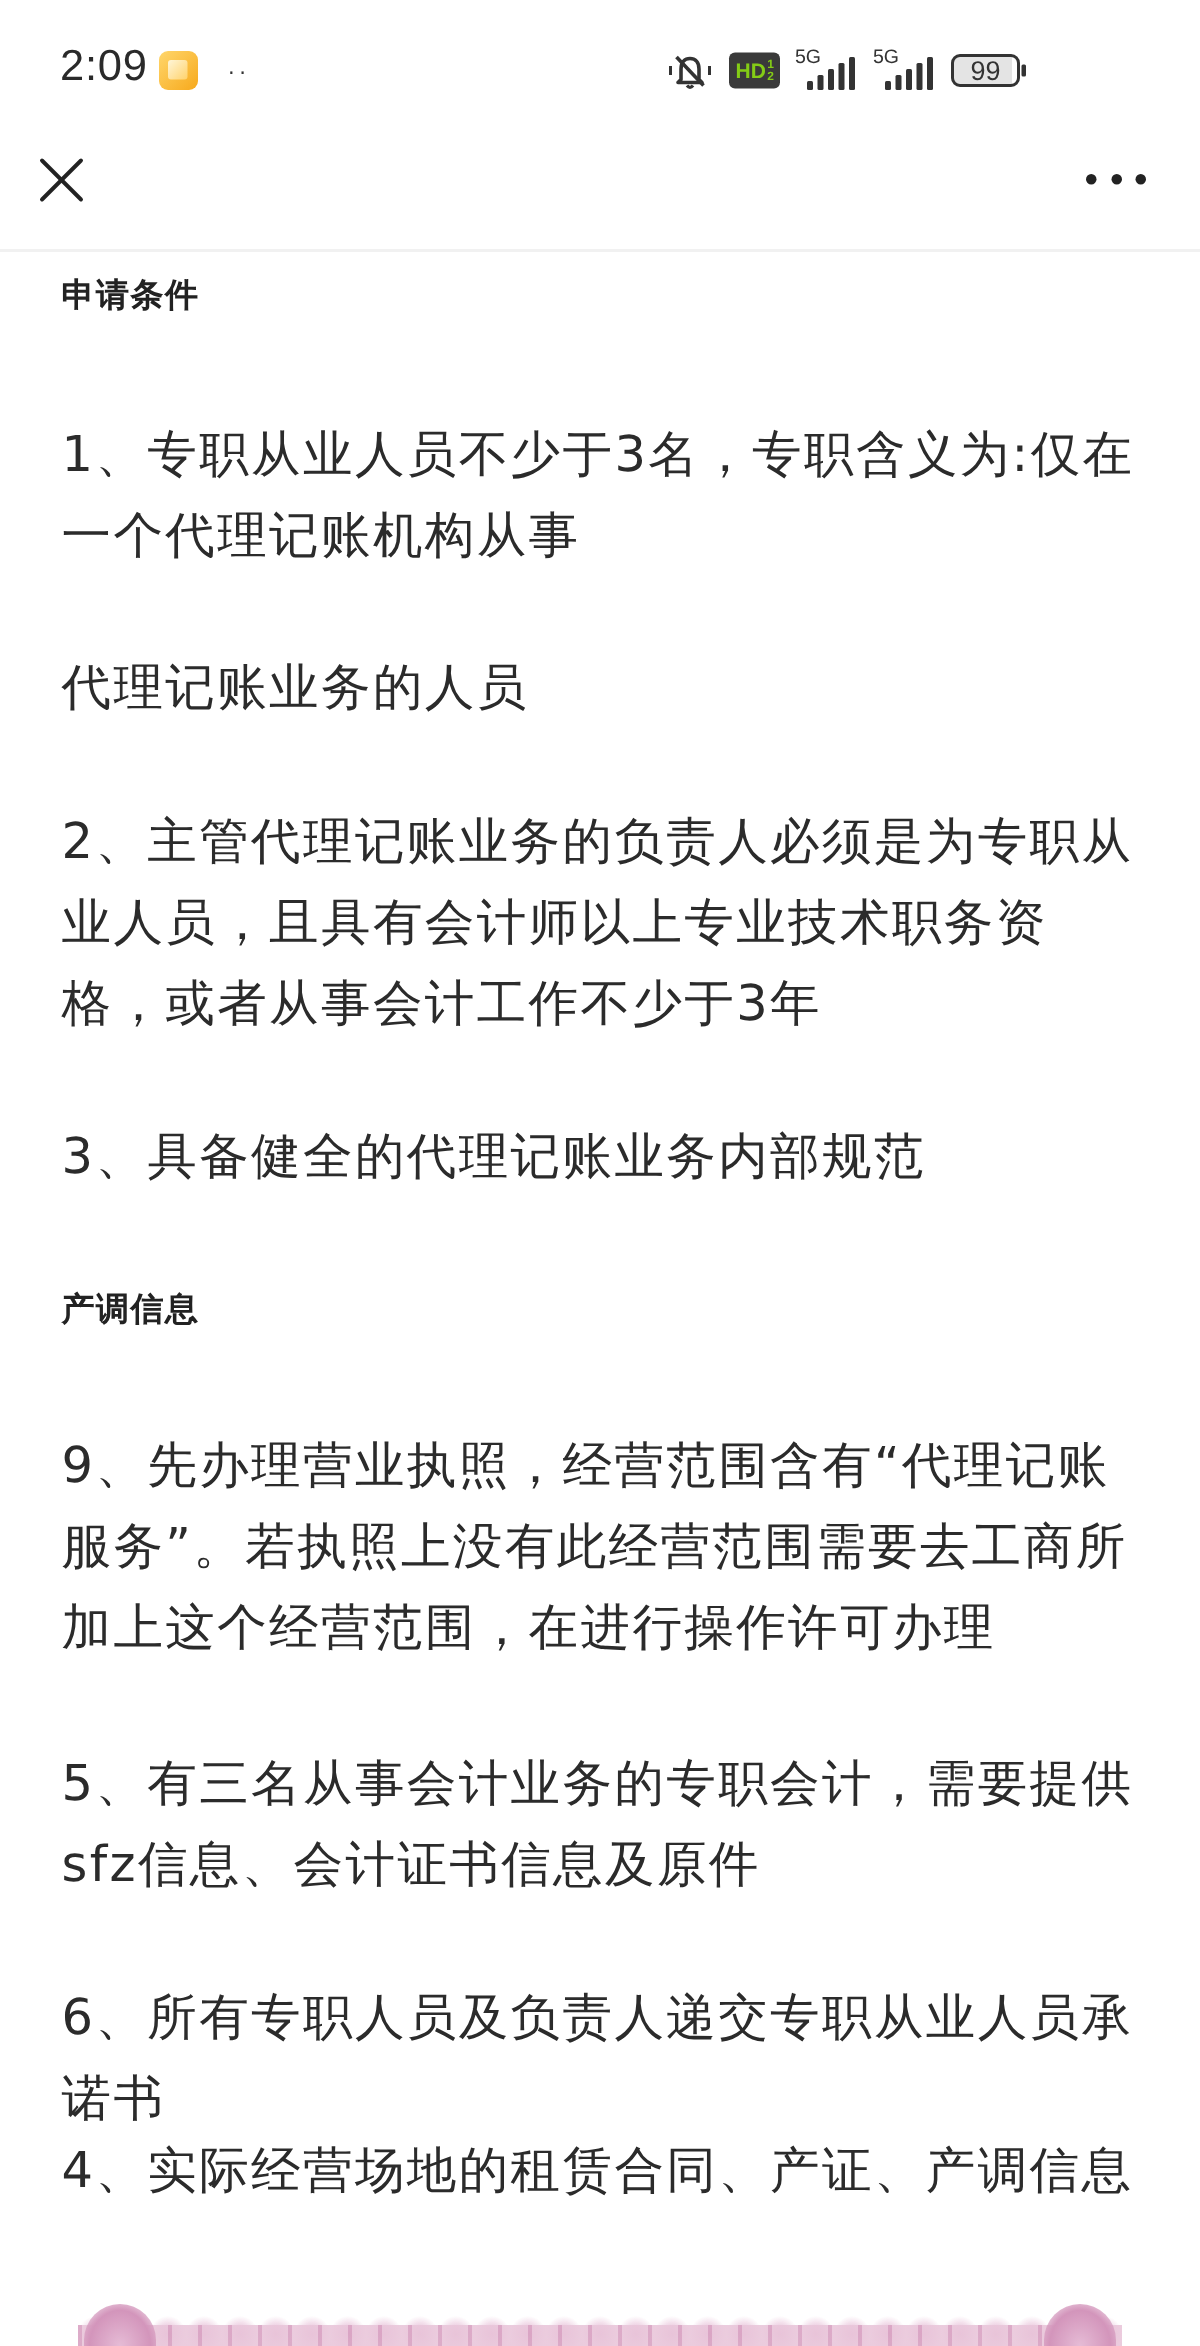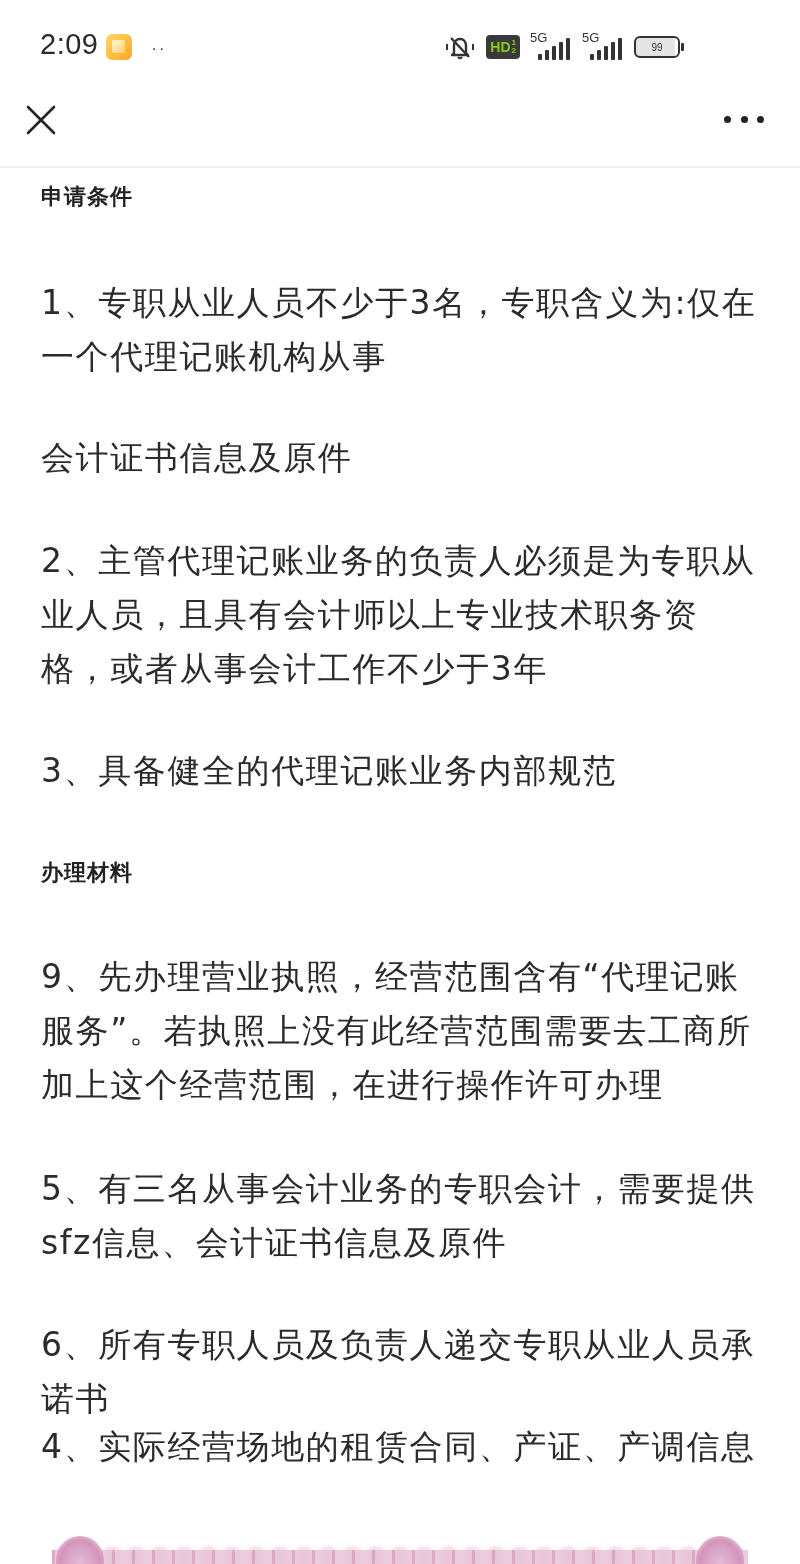--- a/index.html
+++ b/index.html
@@ -38,21 +38,21 @@
       font-family: "Liberation Sans", sans-serif;
     }
     .hd-badge small { font-size: 8px; line-height: 8px; margin-left: 1px; display: inline-block; text-align:center; }
     .signal { position: relative; width: 42px; height: 30px; }
     .signal .net { position: absolute; left: 0; top: -2px; font-size: 13px; color: #333; font-family: "Liberation Sans", sans-serif; }
     .signal .bars { position: absolute; left: 8px; bottom: 2px; display: flex; align-items: flex-end; gap: 3px; }
     .signal .bars span { width: 4px; background: #333; display: block; border-radius: 1px; }
     .battery {
       position: relative; width: 46px; height: 22px; border: 2.5px solid #333; border-radius: 6px;
       display: flex; align-items: center; justify-content: center;
-      font-size: 10px; color: #333; font-family: "Liberation Sans", sans-serif;
+      font-size: 18px; color: #333; font-family: "Liberation Sans", sans-serif;
       background: linear-gradient(90deg, #e4e4e4 0%, #e4e4e4 92%, #fff 92%);
     }
     .battery::after {
       content: ""; position: absolute; right: -6px; top: 5px; width: 3px; height: 8px; background: #333; border-radius: 1px;
     }
     .nav-bar { position: absolute; left: 0; top: 95px; width: 800px; height: 72px; }
     .close-btn { position: absolute; left: 22px; top: 6px; width: 38px; height: 38px; cursor: pointer; }
     .menu-btn { position: absolute; right: 36px; top: 12px; width: 40px; height: 24px; display: flex; align-items: center; justify-content: space-between; cursor: pointer; }
     .menu-btn span { width: 7px; height: 7px; border-radius: 50%; background: #222; display: block; }
     .divider { position: absolute; left: 0; top: 166px; width: 800px; height: 2px; background: #f1f1f1; }
@@ -138,25 +138,25 @@
     <span></span>
     <span></span>
     <span></span>
   </div>
 </div>
 <div class="divider"></div>
 
 <div class="content">
   <div class="section-title" style="top:14px">申请条件</div>
   <p class="para" style="top:108px">1、专职从业人员不少于3名，专职含义为:仅在一个代理记账机构从事</p>
-  <p class="para" style="top:263px">会计证书信息及原件</p>
+  <p class="para" style="top:263px">代理记账业务的人员</p>
   <p class="para" style="top:366px">2、主管代理记账业务的负责人必须是为专职从业人员，且具有会计师以上专业技术职务资格，或者从事会计工作不少于3年</p>
   <p class="para" style="top:576px">3、具备健全的代理记账业务内部规范</p>
 
-  <div class="section-title" style="top:690px">办理材料</div>
+  <div class="section-title" style="top:690px">产调信息</div>
   <p class="para" style="top:782px">9、先办理营业执照，经营范围含有“代理记账服务”。若执照上没有此经营范围需要去工商所加上这个经营范围，在进行操作许可办理</p>
   <p class="para" style="top:994px">5、有三名从事会计业务的专职会计，需要提供sfz信息、会计证书信息及原件</p>
   <p class="para" style="top:1150px">6、所有专职人员及负责人递交专职从业人员承诺书</p>
   <p class="para" style="top:1252px">4、实际经营场地的租赁合同、产证、产调信息</p>
 </div>
 
 <div class="decor">
   <div class="decor-bg"></div>
   <div class="decor-band"></div>
   <div class="decor-left"></div>

